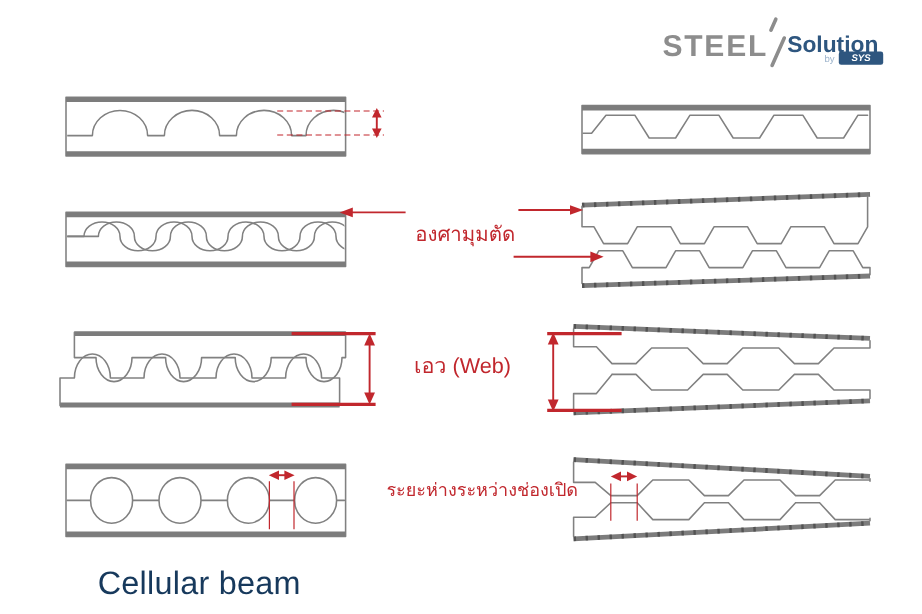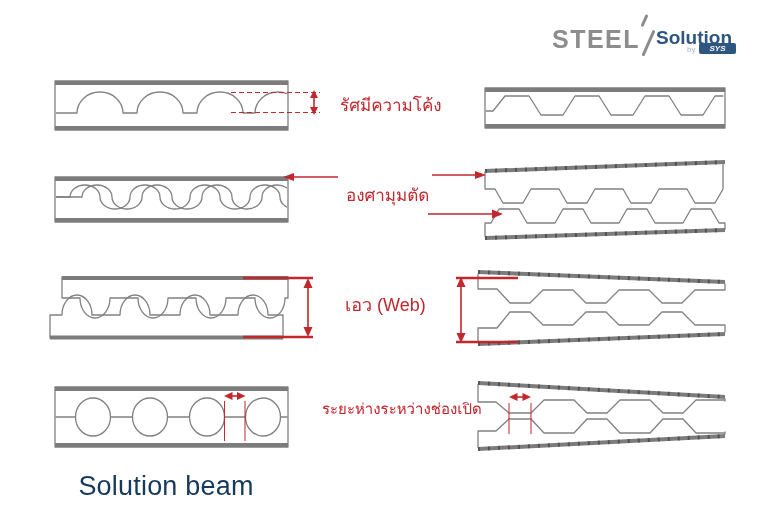--- a/index.html
+++ b/index.html
@@ -149,26 +149,25 @@
            M725,399 V401 M725,432 V434"></path>
     </g>
     <g>
       <line x1="516" y1="397" x2="524" y2="397" class="red"></line>
       <polygon class="rhead" points="509,397 517.5,393 517.5,401"></polygon>
       <polygon class="rhead" points="531,397 522.5,393 522.5,401"></polygon>
       <path class="redthin" d="M509,403 V434 M531,403 V434"></path>
     </g>
   </svg>
 
-  <div class="lbl" style="left:340px;top:97px;font-size:17px;">รัศมีความโค้ง</div>
   <div class="lbl" style="left:346px;top:187px;font-size:17px;text-align:right;">องศามุมตัด</div>
   <div class="lbl" style="left:345px;top:296px;font-size:18px;">เอว (Web)</div>
   <div class="lbl" style="left:308px;top:401px;font-size:15px;margin-left:14px;">ระยะห่างระหว่างช่องเปิด</div>
 
-  <div class="caption" style="left:166px;top:471px;">Solution beam</div>
+  <div class="caption" style="left:166px;top:471px;">Cellular beam</div>
 
   <div>
     <div class="logo-steel">STEEL</div>
     <div class="logo-accent"></div>
     <div class="logo-slash"></div>
     <div class="logo-solution">Solution</div>
     <div class="logo-by">by</div>
     <div class="logo-badge">SYS</div>
   </div>
 

